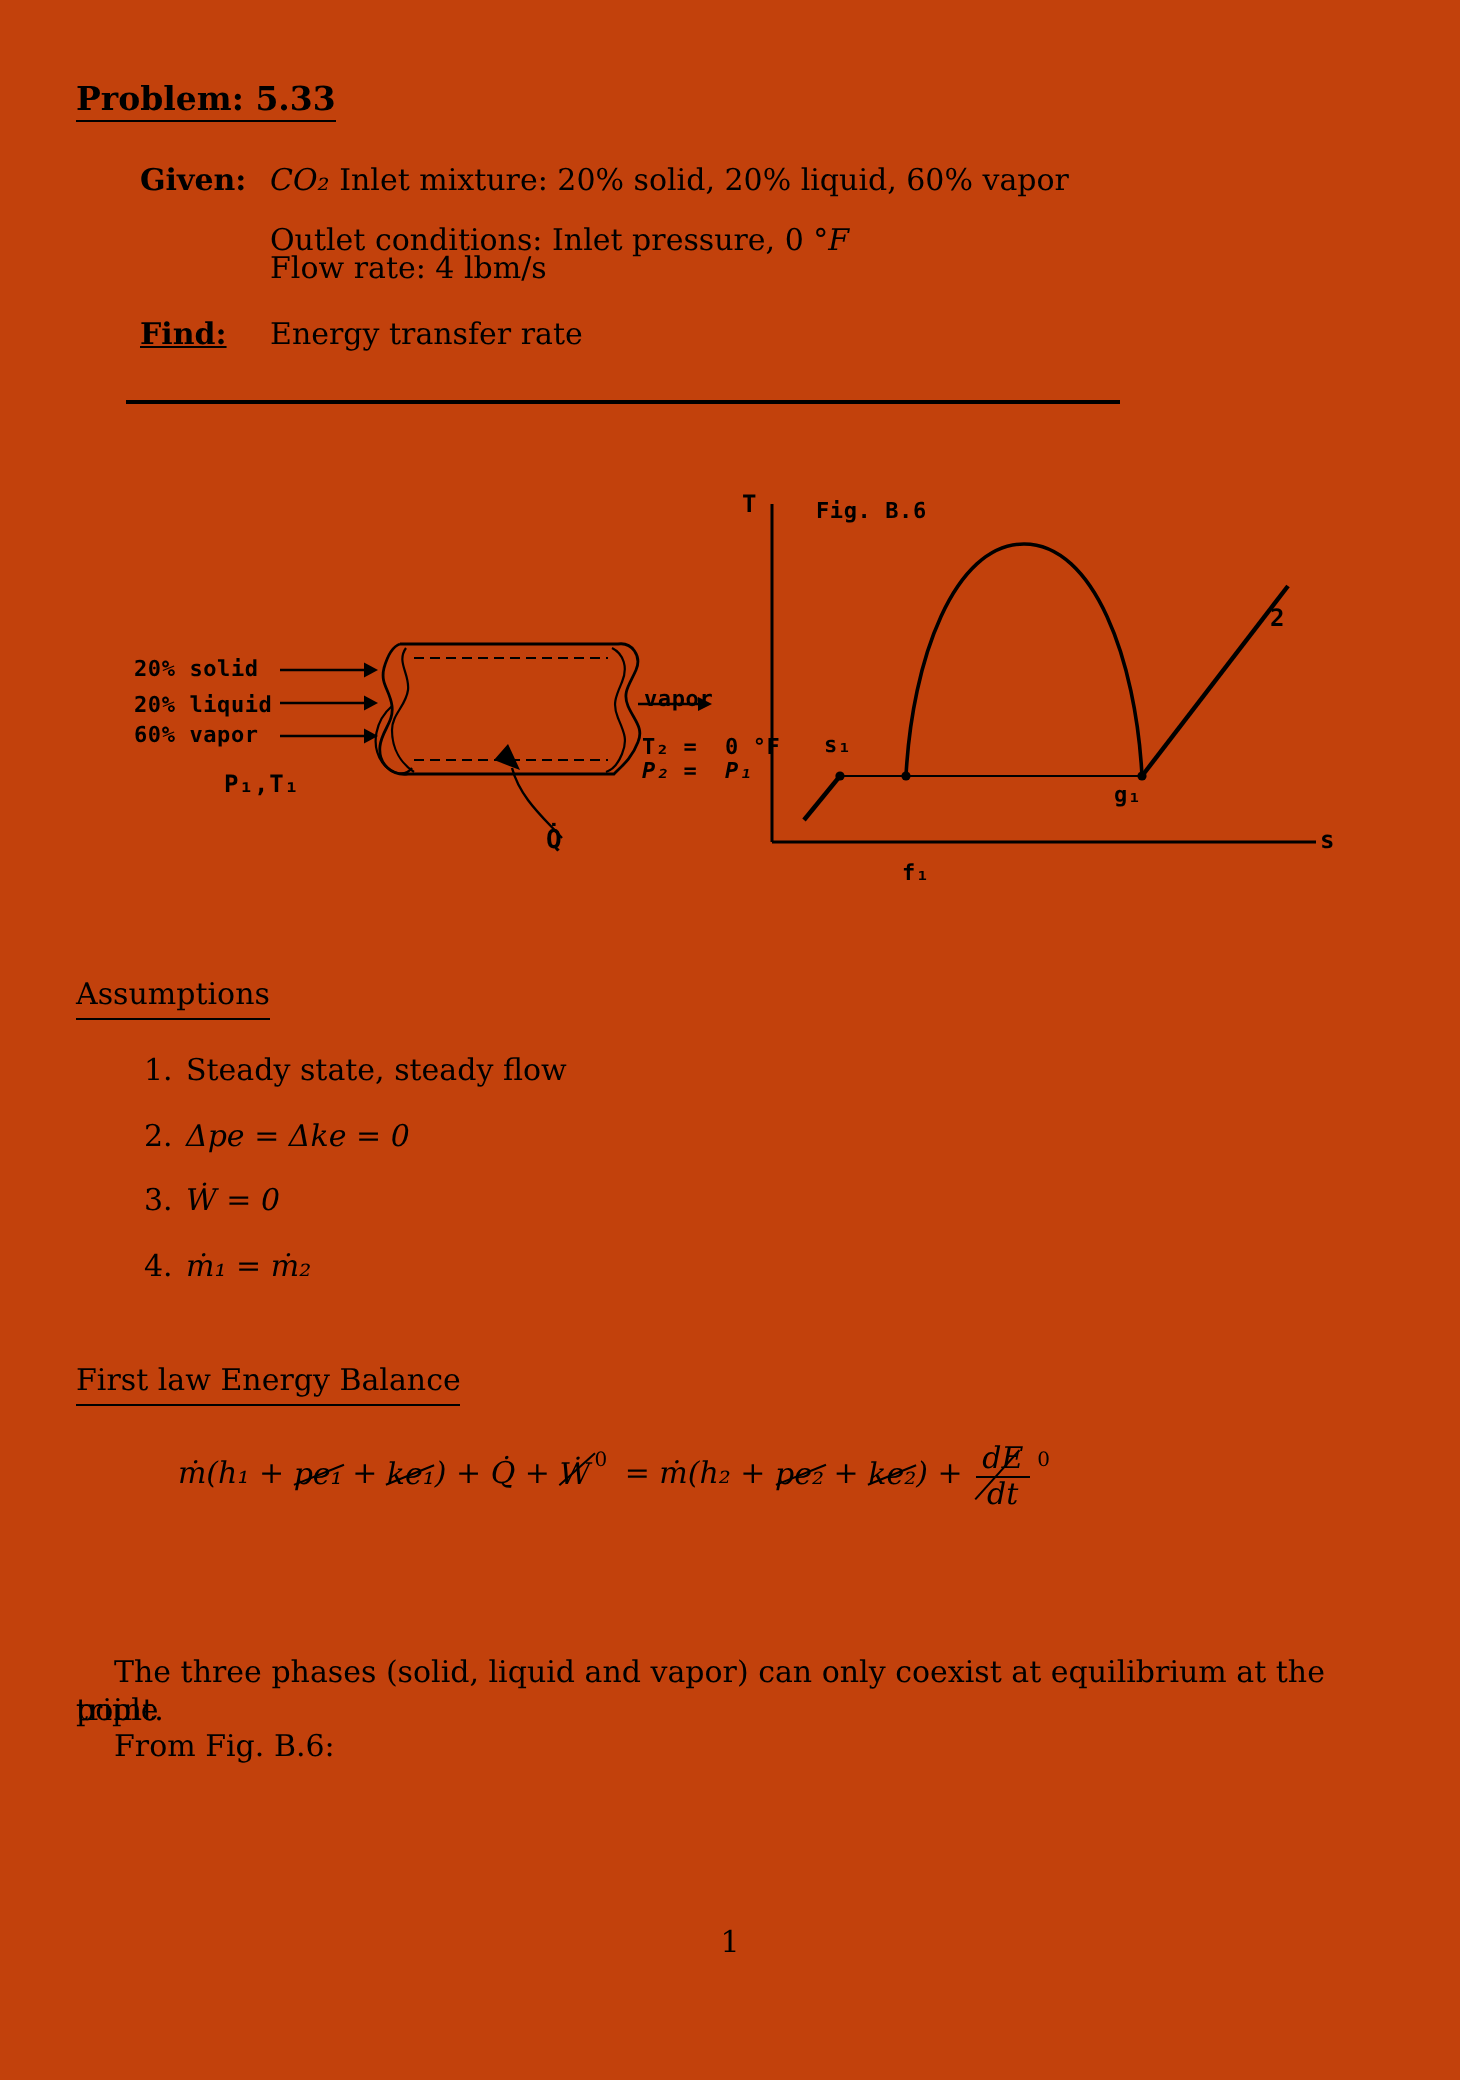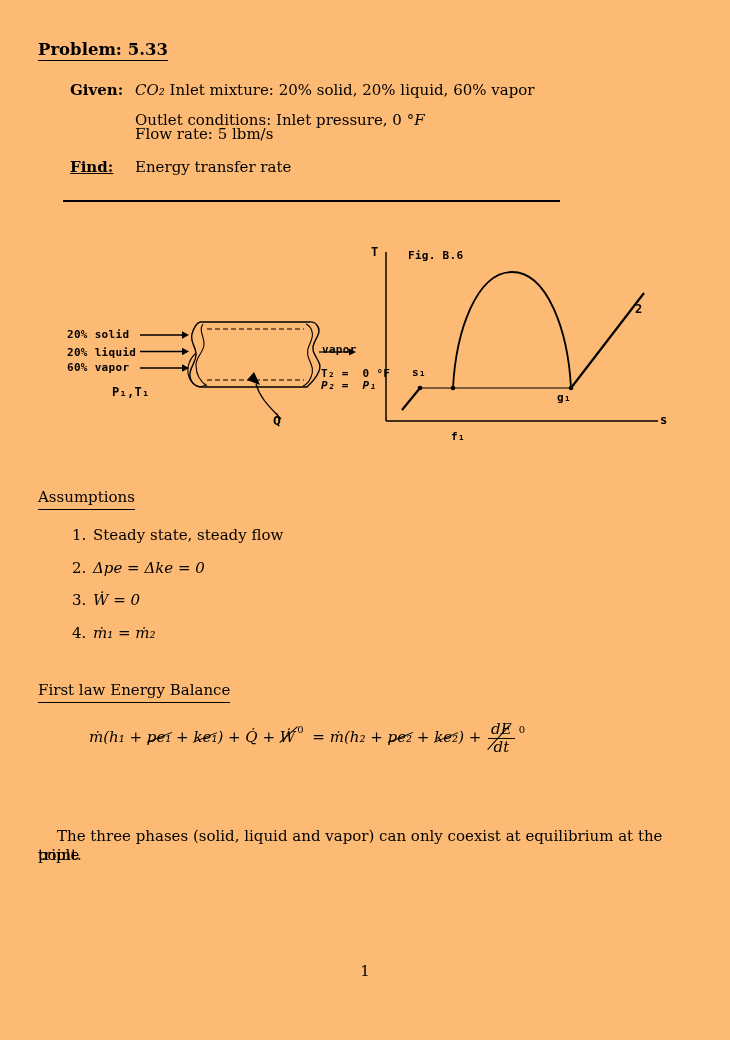--- a/index.html
+++ b/index.html
@@ -1,16 +1,16 @@
 <!DOCTYPE html>
 <html><head>
 <meta charset="utf-8">
 <style>
   html,body{margin:0;padding:0;background:#999;}
-  .page{position:relative;width:730px;height:1040px;background:#fdba74;margin:0 auto;
+  .page{position:relative;width:730px;height:1040px;background:#c2410c;margin:0 auto;
         font-family:"DejaVu Serif",serif;color:#000;overflow:hidden;}
   .abs{position:absolute;}
   .b{font-weight:bold;}
   .u{border-bottom:1.6px solid #000;padding-bottom:2px;}
   .t15{font-size:15px;line-height:1.25;white-space:nowrap;}
   .title{font-size:16.5px;font-weight:bold;border-bottom:1.8px solid #000;padding-bottom:1px;}
   .math{font-style:italic;}
   .plot{font-family:"DejaVu Sans Mono",monospace;font-weight:bold;font-size:11px;
         letter-spacing:0.3px;white-space:pre;line-height:1;}
   .rule{height:1.6px;background:#000;}
@@ -34,21 +34,21 @@
 </head>
 <body>
 
 <div class="page">
 
   <div class="abs title" style="left:38px;top:40px;">Problem: 5.33</div>
 
   <div class="abs t15 b" style="left:70px;top:81px;">Given:</div>
   <div class="abs t15" style="left:135px;top:81px;"><span class="math">CO₂</span><span> Inlet mixture: 20% solid, 20% liquid, 60% vapor</span></div>
   <div class="abs t15" style="left:135px;top:111px;"><span>Outlet conditions: Inlet pressure, 0 °</span><span class="math">F</span></div>
-  <div class="abs t15" style="left:135px;top:125px;">Flow rate: 5 lbm/s</div>
+  <div class="abs t15" style="left:135px;top:125px;">Flow rate: 4 lbm/s</div>
 
   <div class="abs t15 b" style="left:70px;top:158px;text-decoration:underline;">Find:</div>
   <div class="abs t15" style="left:135px;top:158px;">Energy transfer rate</div>
 
   <div class="abs rule" style="left:63px;top:200px;width:497px;"></div>
 
   <svg class="abs" style="left:130px;top:316px;" width="245" height="125" viewBox="130 316 245 125">
     <g stroke="#000" fill="none">
       <line x1="140" y1="335" x2="182" y2="335" stroke-width="1.3"></line>
       <line x1="140" y1="351.5" x2="182" y2="351.5" stroke-width="1.3"></line>
@@ -115,16 +115,17 @@
   <div class="abs t15" style="left:72px;top:591px;"><span class="assump-num">3.</span><span class="math">Ẇ = 0</span></div>
   <div class="abs t15" style="left:72px;top:624px;"><span class="assump-num">4.</span><span class="math">ṁ₁ = ṁ₂</span></div>
 
   <div class="abs t15 u" style="left:38px;top:681px;">First law Energy Balance</div>
 
   <div class="eq" style="top:722px;"><span class="m">ṁ(h₁ + </span><span class="m cancel">pe₁</span><span class="m"> + </span><span class="m cancel">ke₁</span><span class="m">) + Q̇ + </span><span class="m cancelto">Ẇ</span><span class="cz">0</span><span class="m"> = ṁ(h₂ + </span><span class="m cancel">pe₂</span><span class="m"> + </span><span class="m cancel">ke₂</span><span class="m">) + </span><span class="frac cancelto"><span class="num m">dE</span><span class="den m">dt</span></span><span class="cz">0</span></div>
 
 
   <div class="para" style="top:846px;">point.</div>
   <div class="para" style="top:827px;text-indent:19px;">The three phases (solid, liquid and vapor) can only coexist at equilibrium at the triple</div>
+  <div class="para" style="top:864px;text-indent:19px;">From Fig. B.6:</div>
 
   <div class="abs t15" style="left:0;top:962px;width:730px;text-align:center;">1</div>
 
 </div>
 
 </body></html>

